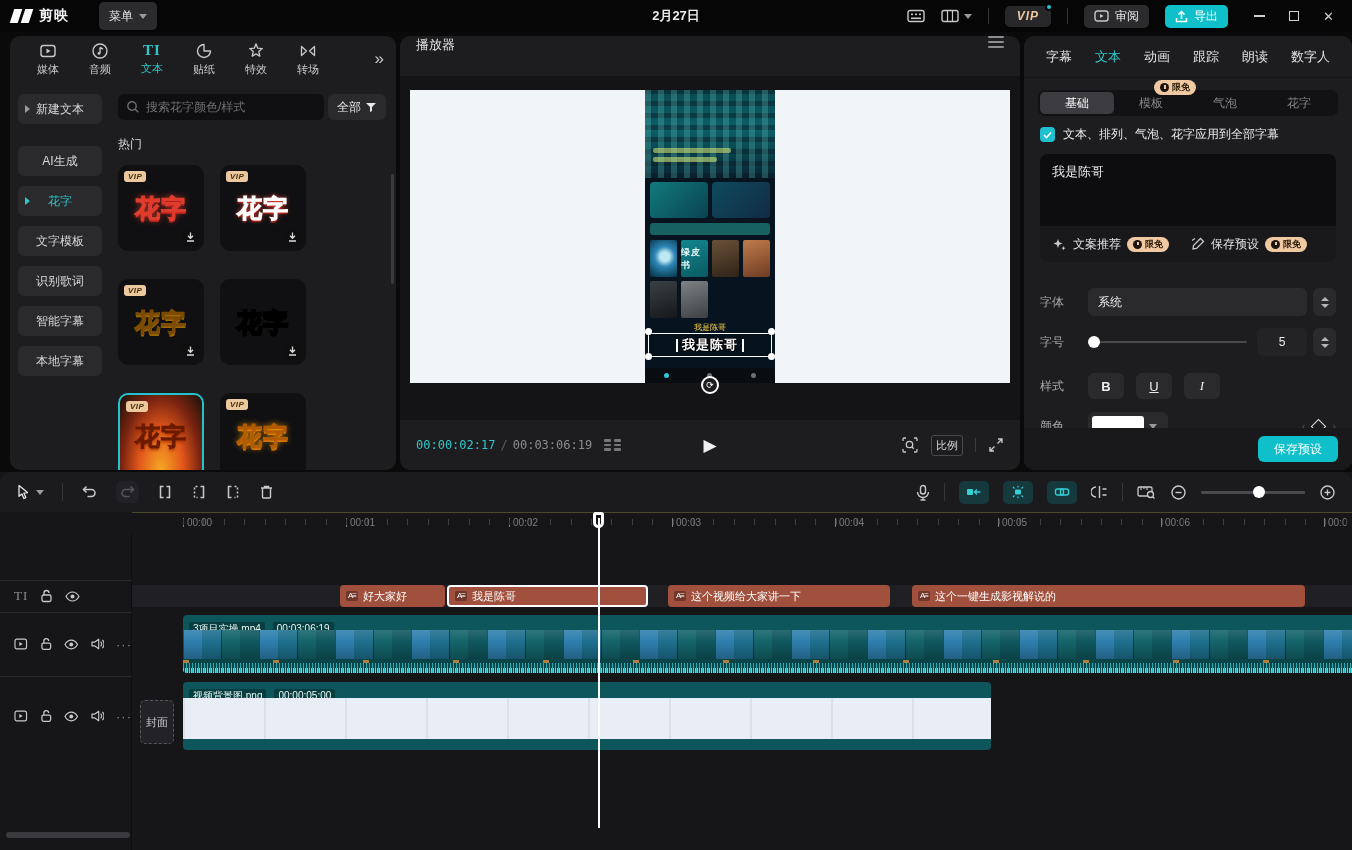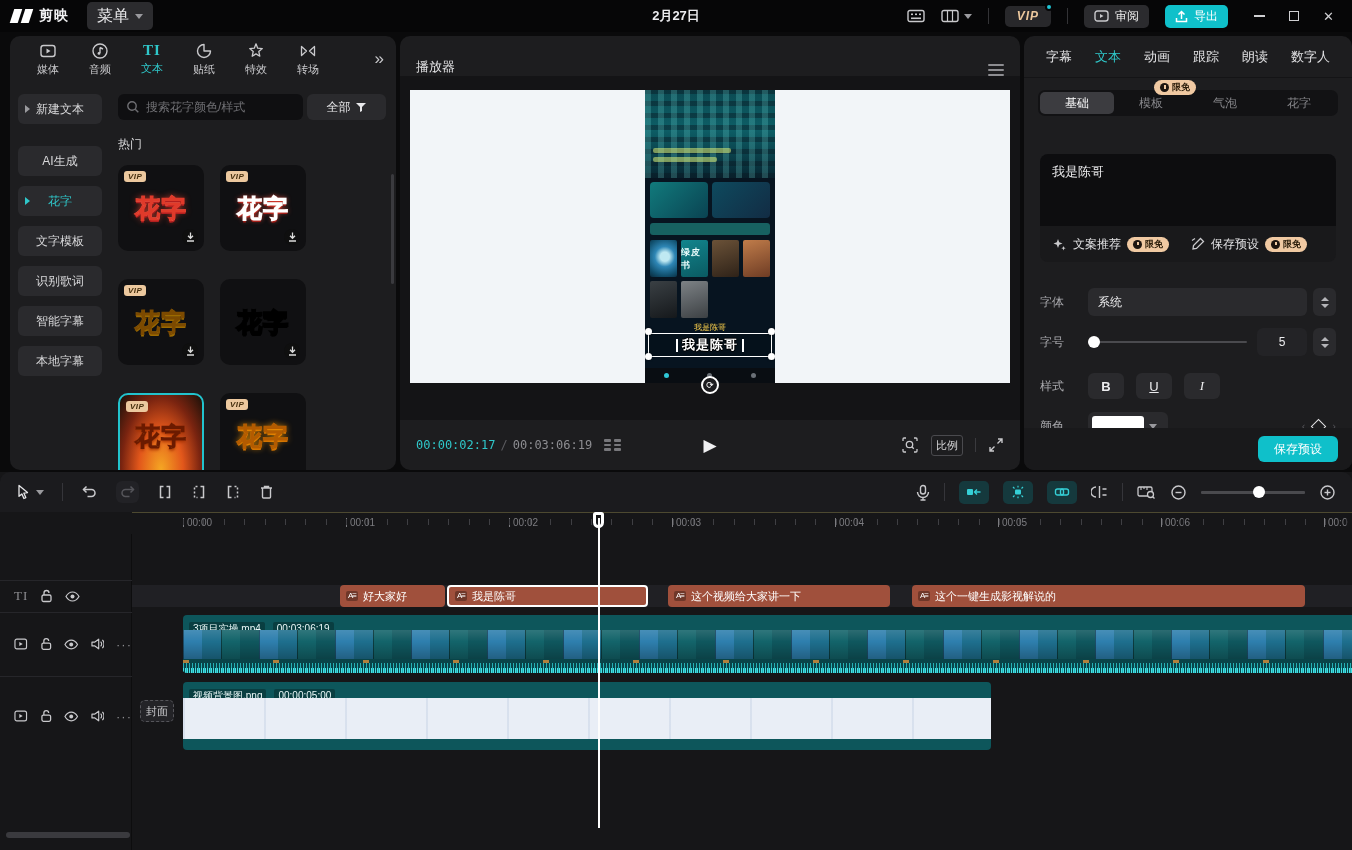--- a/index.html
+++ b/index.html
@@ -10,22 +10,22 @@
   .ico { color:#c9c9cc; }
 
   
   .titlebar { position:absolute; left:0; top:0; right:0; height:32px; background:#060607;
     display:flex; align-items:center; padding:0 12px; }
   .logo { display:flex; align-items:center; gap:7px; }
   .logo-mark { width:20px; height:14px; position:relative; }
   .logo-mark i { position:absolute; width:8px; height:14px; background:#fff; transform:skewX(-18deg); }
   .logo-mark i:first-child { left:0; } .logo-mark i:last-child { left:11px; }
   .logo-name { font-size:14px; font-weight:bold; color:#f2f2f4; letter-spacing:1px; }
-  .menu-btn { margin-left:18px; height:28px; background:#2b2b2e; border-radius:5px; padding:0 10px;
-    display:flex; align-items:center; gap:6px; font-size:16px; color:#e8e8ea; }
+  .menu-btn { margin-left:30px; height:28px; background:#2b2b2e; border-radius:5px; padding:0 10px;
+    display:flex; align-items:center; gap:6px; font-size:12px; color:#e8e8ea; }
   .caret { width:0; height:0; border-left:4px solid transparent; border-right:4px solid transparent; border-top:5px solid #9a9a9e; }
   .tb-date { position:absolute; left:50%; transform:translateX(-50%); font-size:13px; font-weight:bold; color:#ebebee; }
   .tb-right { margin-left:auto; display:flex; align-items:center; gap:16px; }
   .tb-sep { width:1px; height:16px; background:#333336; }
   .vip-pill { position:relative; height:21px; background:#28282b; border-radius:5px; padding:0 12px;
     display:flex; align-items:center; }
   .vip-pill b { font-size:12px; font-style:italic; color:#ecc89e; letter-spacing:1px; }
   .vip-dot { position:absolute; right:-2px; top:-3px; width:8px; height:8px; border-radius:50%; background:#1fc6d6; border:2px solid #060607; }
   .tb-btn { height:23px; border-radius:5px; padding:0 10px; display:flex; align-items:center; gap:6px; font-size:12px; }
   .review-btn { background:#2b2b2e; color:#eee; }
@@ -57,21 +57,21 @@
   .side-item.active { color:#2fc7c9; }
   .tri { position:absolute; left:7px; width:0; height:0; border-top:4px solid transparent; border-bottom:4px solid transparent; border-left:5px solid #9a9a9e; }
   .side-item.active .tri { border-left-color:#2fc7c9; }
   .lp-content { flex:1; padding:12px 10px 0 12px; position:relative; }
   .search-row { display:flex; gap:4px; }
   .search-box { position:relative; flex:1; }
   .search-box input { width:100%; height:26px; background:#0f0f11; border:none; border-radius:6px;
     color:#ddd; font-size:12px; padding:0 8px 0 28px; outline:none; }
   .search-box input::placeholder { color:#6f6f73; }
   .search-ic { position:absolute; left:8px; top:6px; }
-  .filter-btn { width:79px; height:26px; background:#2a2a2d; border-radius:6px; display:flex;
+  .filter-btn { width:58px; height:26px; background:#2a2a2d; border-radius:6px; display:flex;
     align-items:center; justify-content:center; gap:4px; font-size:12px; color:#e8e8ea; }
   .section-label { margin-top:16px; font-size:12px; color:#d8d8da; }
   .tiles { margin-top:12px; display:grid; grid-template-columns:86px 86px; gap:28px 16px; }
   .tile { position:relative; width:86px; height:86px; background:#101012; border-radius:10px;
     display:flex; align-items:center; justify-content:center; }
   .tile.sel { border:2px solid #22c3cd;
     background:radial-gradient(ellipse at 50% 90%, #f5a623 0%, #e2571b 38%, #7a2410 68%, #171009 100%); }
   .vipb { position:absolute; left:6px; top:6px; background:#ecc89e; color:#46300f; font-size:8px;
     font-weight:bold; font-style:italic; padding:1px 4px; border-radius:3px; letter-spacing:.5px; }
   .dlb { position:absolute; right:6px; bottom:6px; width:16px; height:16px; border-radius:50%;
@@ -79,21 +79,21 @@
   .hz { font-size:25px; font-weight:bold; letter-spacing:1px; }
   .hz.s1 { color:#fff; -webkit-text-stroke:1px #e03a2a; text-shadow:0 2px 0 #b31f1f, 0 0 6px #e5402e; }
   .hz.s2 { color:#e8281c; -webkit-text-stroke:1px #fff; text-shadow:0 0 5px #ff5040, 0 2px 0 #8d1410; }
   .hz.s3 { color:#f7e33c; -webkit-text-stroke:1px #7c4a00; text-shadow:0 2px 0 #9c6a00; }
   .hz.s4 { color:#fff; -webkit-text-stroke:2px #000; text-shadow:0 2px 0 #000; }
   .hz.s5 { color:#ffb53a; -webkit-text-stroke:1px #6b1a00; text-shadow:0 2px 3px #a33000; }
   .hz.s6 { color:#ffd41f; -webkit-text-stroke:1px #b35b00; text-shadow:0 0 6px #ff9d00, 0 2px 0 #c96a00; }
   .lp-scroll { position:absolute; right:2px; top:92px; width:3px; height:110px; background:#3a3a3e; border-radius:2px; }
 
   
-  .pl-header { height:40px; display:flex; align-items:flex-end; padding:0 16px;gap:41px; }
+  .pl-header { height:40px; display:flex; align-items:flex-start; padding:0 16px;gap:41px; }
   .pl-title { font-size:13px; color:#e4e4e6; }
   .burger { margin-left:auto; display:flex; flex-direction:column; gap:3px; }
   .burger i { width:16px; height:2px; background:#8d8d91; border-radius:1px; }
   .pl-stage { position:absolute; left:0; right:0; top:40px; bottom:50px; background:#141416; }
   .canvas { position:absolute; left:10px; right:10px; top:14px; height:293px; background:#f2f5f8; }
   .vpreview { position:absolute; left:50%; margin-left:-65px; top:0; width:130px; height:293px;
     background:#071420; overflow:hidden; }
   .vp-wall { height:88px; background:linear-gradient(180deg,#0b4a52 0%,#0d5e66 45%,#072531 100%); position:relative; }
   .vp-wall::before { content:""; position:absolute; inset:0;
     background:repeating-linear-gradient(90deg, rgba(120,230,225,.22) 0 6px, transparent 6px 13px),
@@ -237,21 +237,21 @@
   .wave2 { position:absolute; left:0; right:0; bottom:0; height:5px;
     background:repeating-linear-gradient(90deg,#45e2e6 0 1px,transparent 1px 2px); }
   .wave-orange { position:absolute; left:0; right:0; top:1px; height:3px;
     background:repeating-linear-gradient(90deg,#d98f3a 0 6px,transparent 6px 90px); opacity:.8; }
 
   .image-clip { position:absolute; left:183px; width:808px; top:210px; height:68px; background:#0d565b; border-radius:4px; overflow:hidden; }
   .img-body { position:absolute; left:0; right:0; top:16px; height:41px; background:#e9eef6; }
   .img-body::after { content:""; position:absolute; inset:0;
     background:repeating-linear-gradient(90deg, rgba(185,200,222,.35) 0 2px, transparent 2px 81px); }
 
-  .cover-btn { position:absolute; left:140px; top:228px; width:34px; height:22px; background:#232327;
+  .cover-btn { position:absolute; left:140px; top:228px; width:34px; height:44px; background:#232327;
     border:1px dashed #55555a; border-radius:5px; display:flex; align-items:center; justify-content:center;
     font-size:11px; color:#cfcfd2; }
 
   .playhead { position:absolute; left:592px; top:40px; width:13px; height:316px; z-index:20; pointer-events:none; }
   .ph-line { position:absolute; left:5.5px; top:6px; width:2px; bottom:0; background:#fdfdfd; }
   .ph-handle { position:absolute; left:1px; top:0; width:11px; height:16px; background:transparent;
     border:3px solid #fff; border-radius:3px 3px 6px 6px; }
   .hscroll { position:absolute; left:6px; top:360px; width:124px; height:6px; background:#3a3a3e; border-radius:3px; }
 </style>
 </head>
@@ -550,20 +550,28 @@
     <span class="lim-badge lim-main">
       <i class="clk"></i>
       <span>限免</span>
     </span>
     <div class="subtabs">
       <span class="subtab active">基础</span>
       <span class="subtab">模板</span>
       <span class="subtab">气泡</span>
       <span class="subtab">花字</span>
     </div>
+    <div class="apply-row">
+      <span class="chk">
+        <svg width="9" height="8" viewBox="0 0 9 8">
+            <path d="M1 4 L3.5 6.5 L8 1.5" fill="none" stroke="#fff" stroke-width="1.6"></path>
+          </svg>
+      </span>
+      <span class="txt">文本、排列、气泡、花字应用到全部字幕</span>
+    </div>
     <div class="editor">
       <textarea class="ed-area" style="">我是陈哥</textarea>
       <div class="ed-foot">
         <span class="ed-btn">
           <svg width="15" height="15" viewBox="0 0 15 15" class="ico">
               <path d="M6 2 L7.2 5.3 10.5 6.5 7.2 7.7 6 11 4.8 7.7 1.5 6.5 4.8 5.3 Z" fill="currentColor"></path>
               <path d="M11.5 9 L12.1 10.6 13.7 11.2 12.1 11.8 11.5 13.4 10.9 11.8 9.3 11.2 10.9 10.6 Z" fill="currentColor"></path>
             </svg>
           <span>文案推荐</span>
           <span class="lim-badge">

